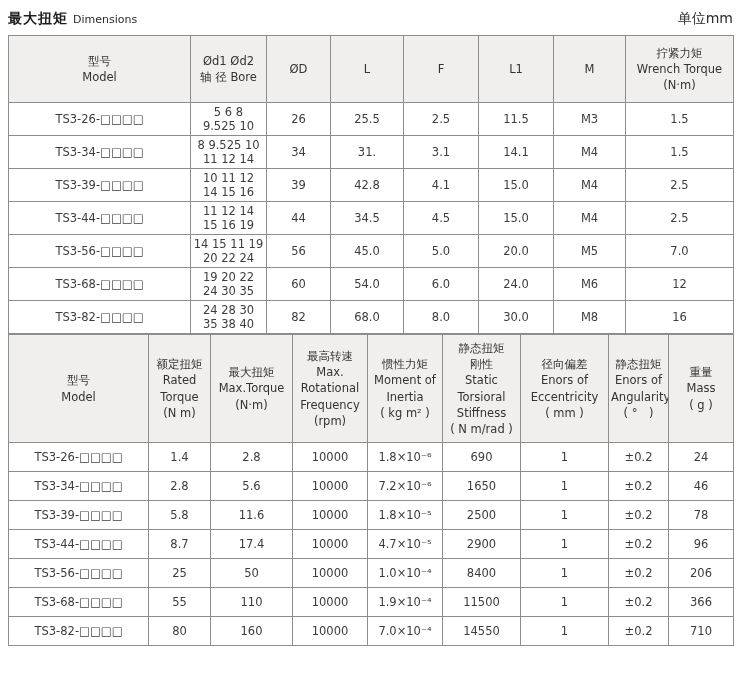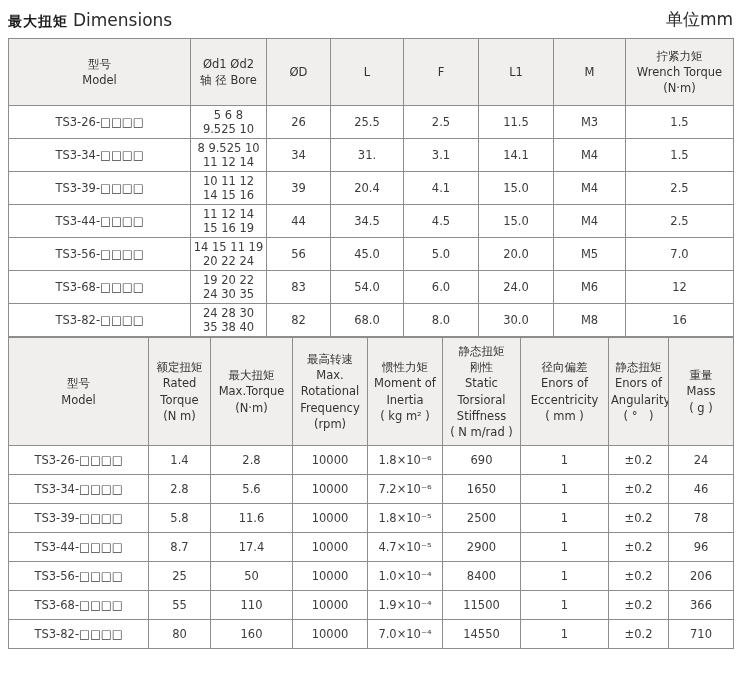--- a/index.html
+++ b/index.html
@@ -7,22 +7,22 @@
     width:741px;height:674px;
     font-family:"DejaVu Sans","Liberation Sans",sans-serif;
     color:#333;overflow:hidden;
   }
   .page{box-sizing:border-box;width:741px;padding:6px 8px 0 8px;}
   .section-title{
     display:flex;justify-content:space-between;align-items:flex-end;
     margin:2px 0 7px 0;
   }
   .title-zh{font-weight:bold;font-size:14px;color:#1d1d1d;letter-spacing:1px;}
-  .title-en{font-size:17px;color:#2a2a2a;margin-left:5px;}
-  .unit-label{font-size:17px;color:#2a2a2a;}
+  .title-en{font-size:11px;color:#2a2a2a;margin-left:5px;}
+  .unit-label{font-size:14px;color:#2a2a2a;}
   table{
     border-collapse:collapse;table-layout:fixed;width:725px;
     background:#fff;
   }
   th,td{
     border:1px solid #8d8d8d;
     text-align:center;vertical-align:middle;
     white-space:pre-line;overflow:hidden;
   }
   th{
@@ -99,21 +99,21 @@
         <td>3.1</td>
         <td>14.1</td>
         <td>M4</td>
         <td>1.5</td>
       </tr>
       <tr>
         <td>TS3-39-□□□□</td>
         <td>10 11 12
 14 15 16</td>
         <td>39</td>
-        <td>20.4</td>
+        <td>42.8</td>
         <td>4.1</td>
         <td>15.0</td>
         <td>M4</td>
         <td>2.5</td>
       </tr>
       <tr>
         <td>TS3-44-□□□□</td>
         <td>11 12 14
 15 16 19</td>
         <td>44</td>
@@ -131,21 +131,21 @@
         <td>45.0</td>
         <td>5.0</td>
         <td>20.0</td>
         <td>M5</td>
         <td>7.0</td>
       </tr>
       <tr>
         <td>TS3-68-□□□□</td>
         <td>19 20 22
 24 30 35</td>
-        <td>83</td>
+        <td>60</td>
         <td>54.0</td>
         <td>6.0</td>
         <td>24.0</td>
         <td>M6</td>
         <td>12</td>
       </tr>
       <tr>
         <td>TS3-82-□□□□</td>
         <td>24 28 30
 35 38 40</td>

